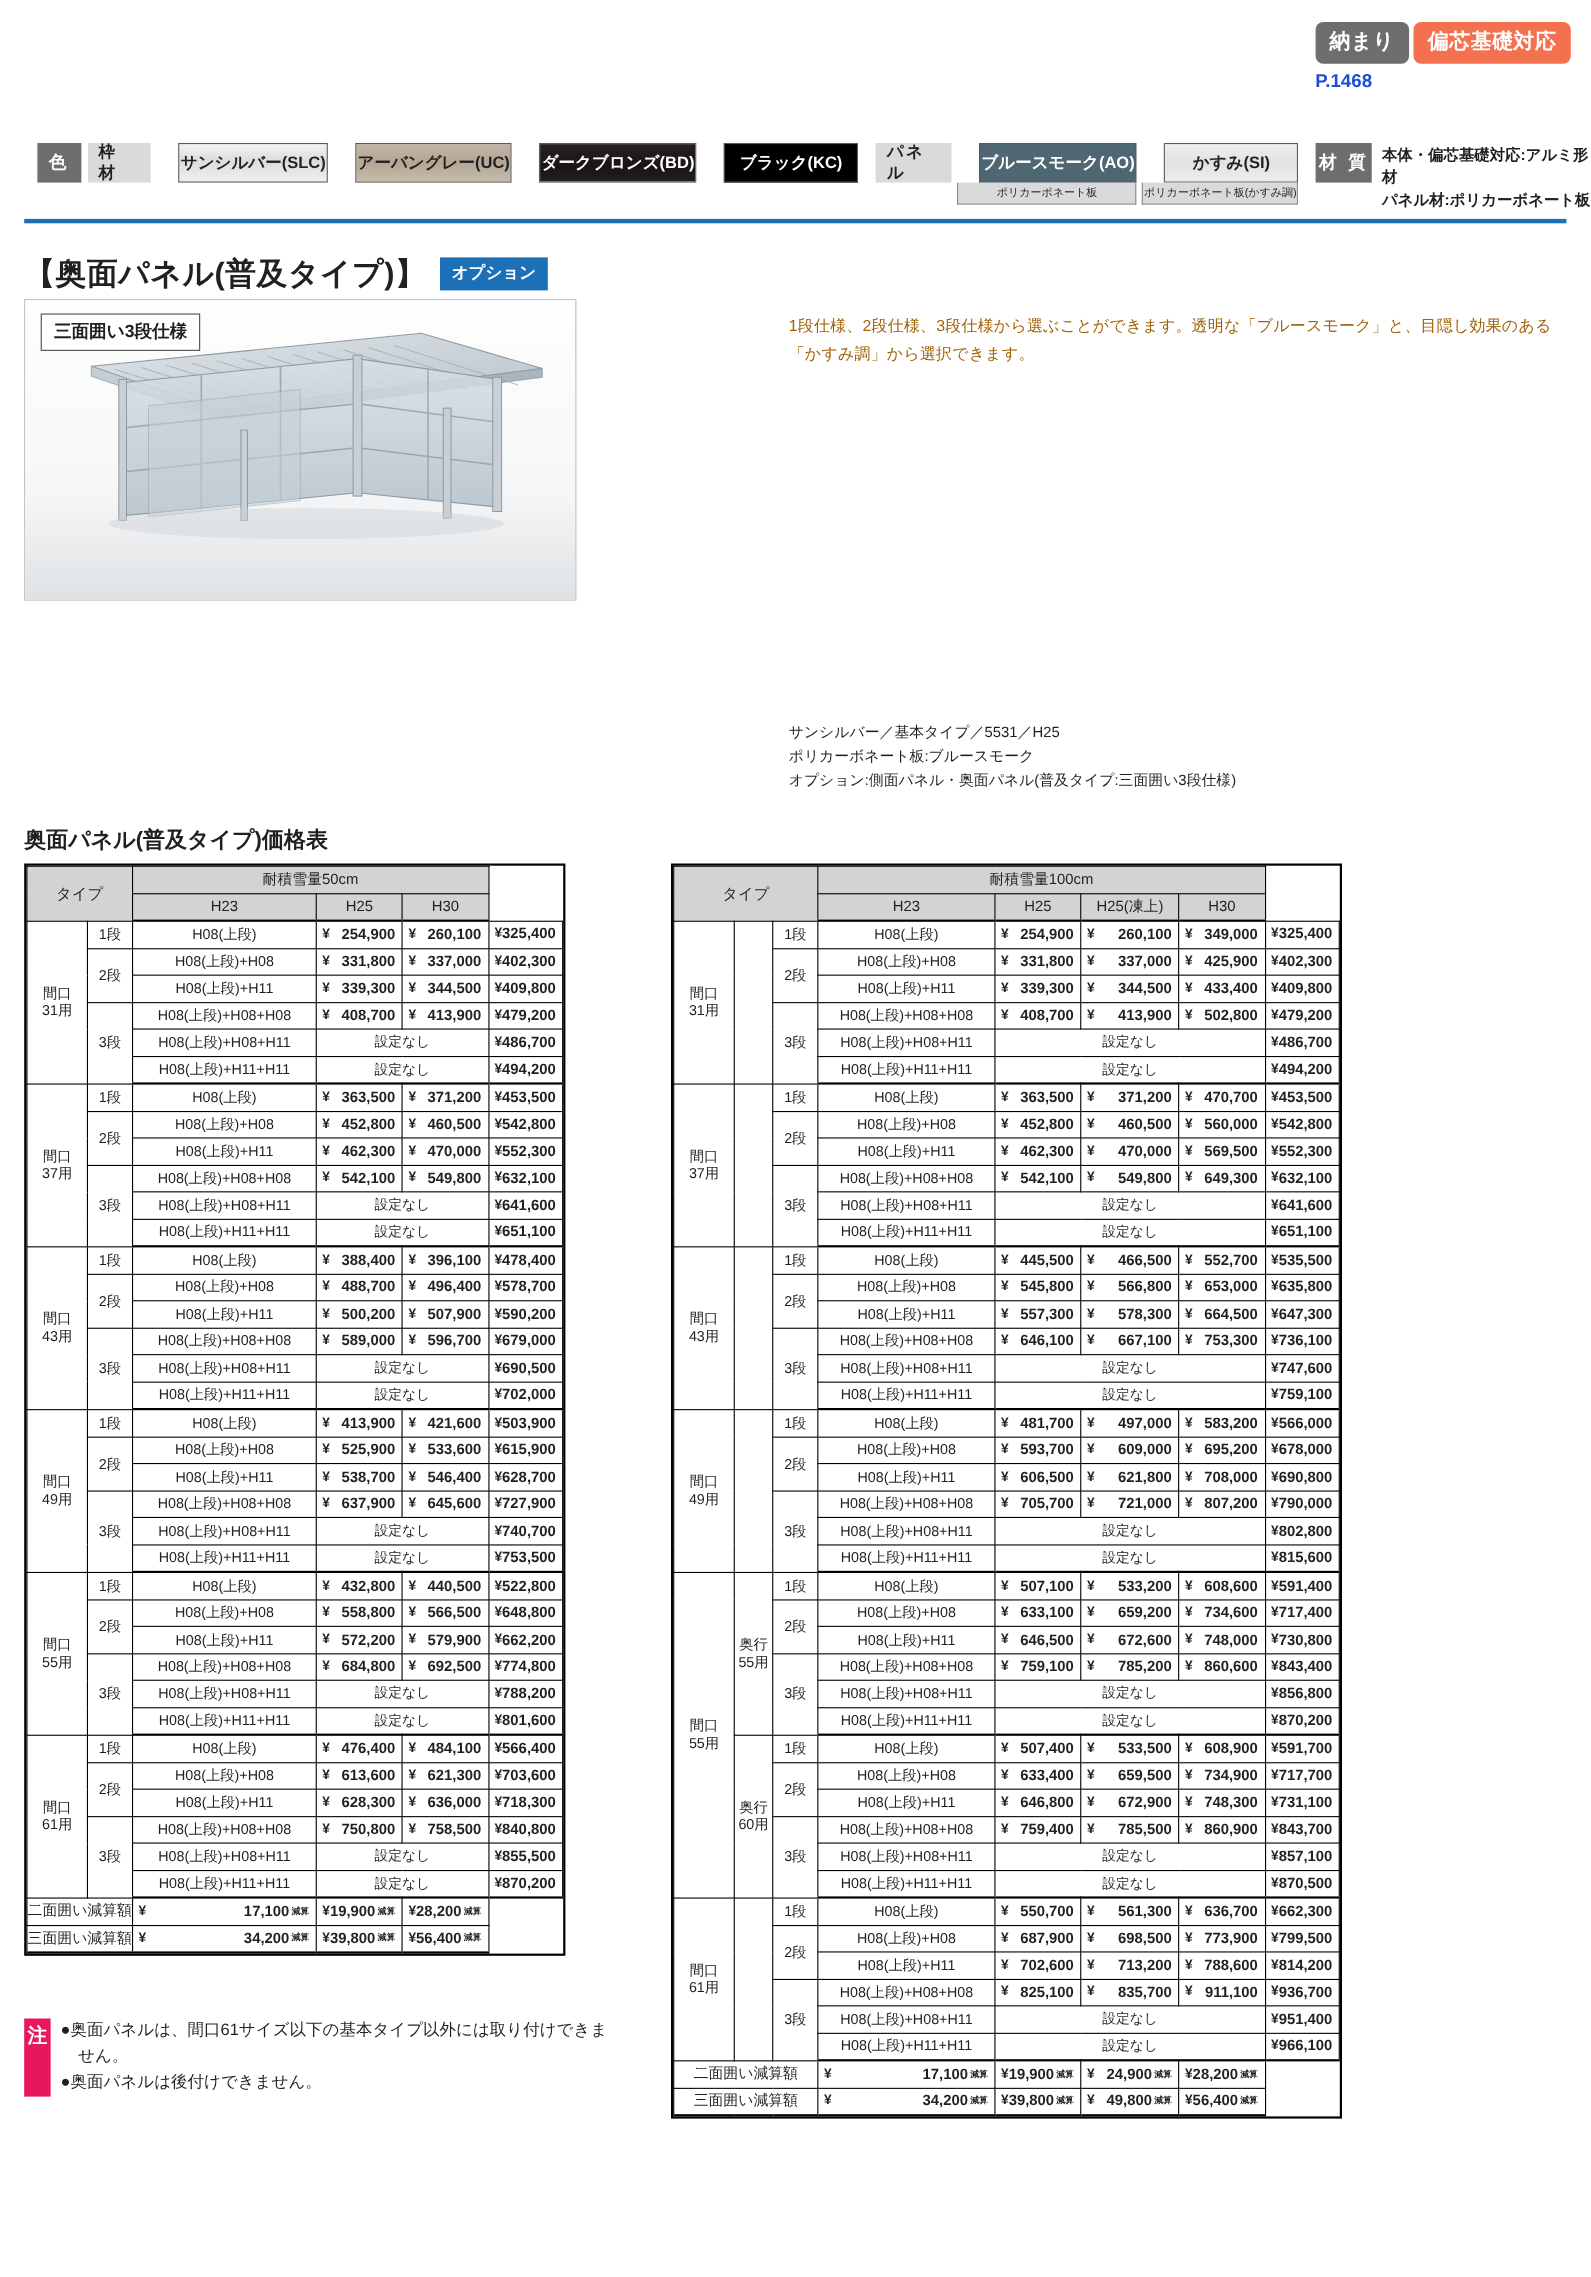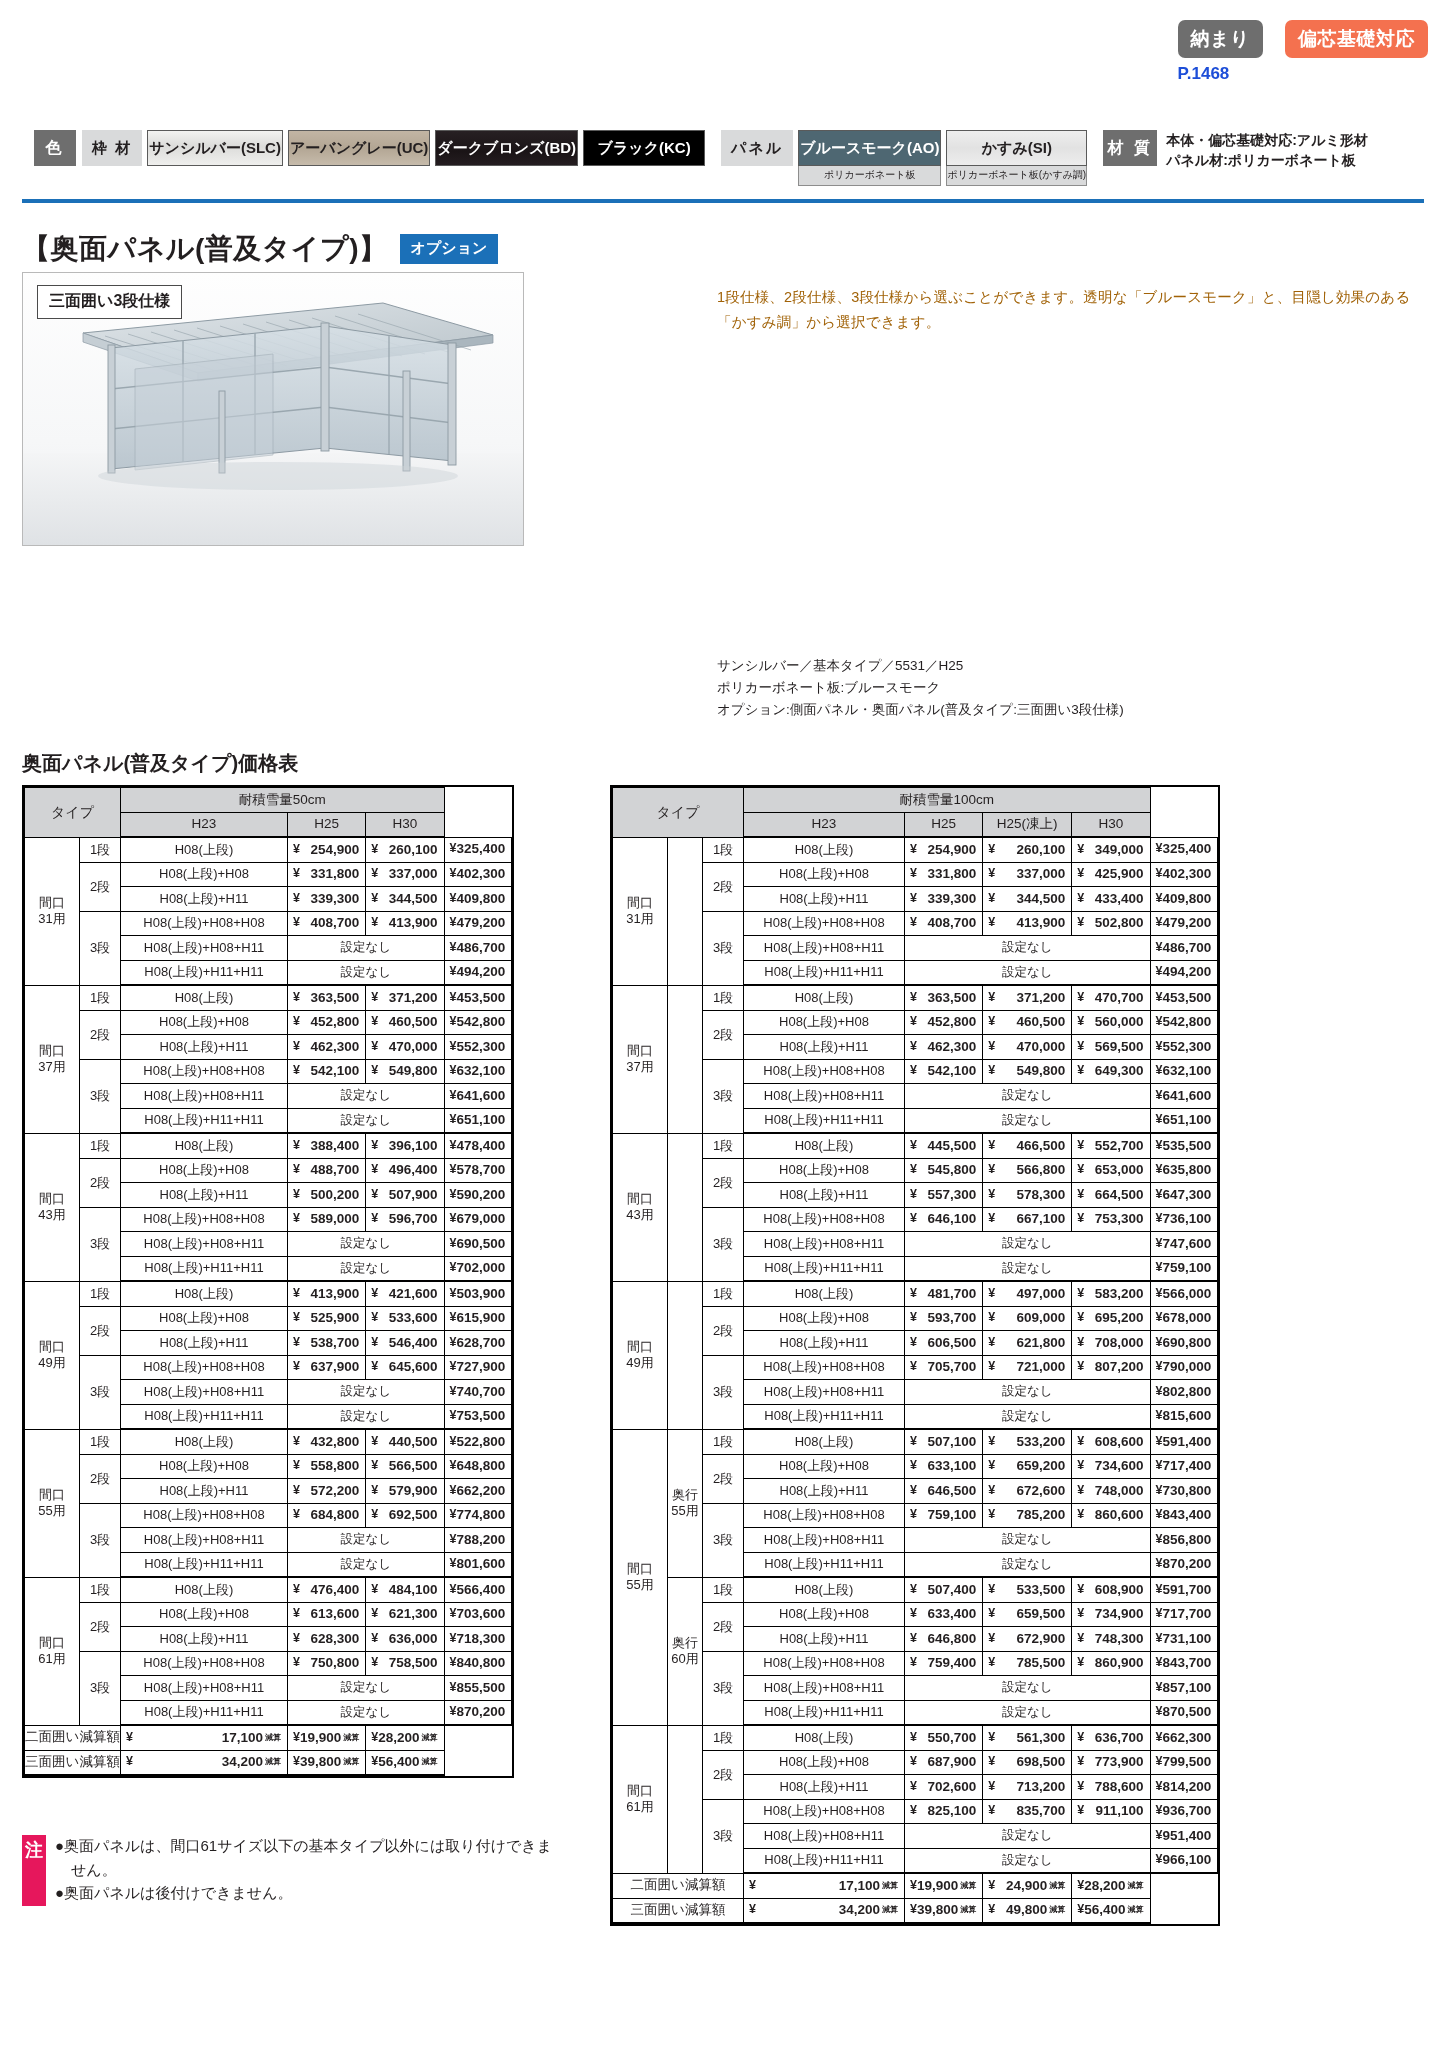--- a/index.html
+++ b/index.html
@@ -6,21 +6,21 @@
   body{
     width:1446px;height:2070px;
     background:#ffffff;
     font-family:"Liberation Sans","DejaVu Sans",sans-serif;
     color:#231f20;
     position:relative;
     overflow:hidden;
   }
   
   .topbadges{position:absolute;right:18px;top:20px;text-align:left;}
-  .badge-row{display:flex;gap:22px;}
+  .badge-row{display:flex;gap:4px;}
   .badge{
     border-radius:7px;color:#fff;font-weight:bold;font-size:19px;
     padding:9px 13px 10px;line-height:1;letter-spacing:.5px;
   }
   .badge.gray{background:#6e6e6e;}
   .badge.orange{background:#f4714f;}
   .pageno{font-size:17px;font-weight:bold;margin-top:6px;color:#1d4ed8;}
 
   
   .colorstrip{position:absolute;left:34px;top:130px;display:flex;align-items:flex-start;}
@@ -32,21 +32,21 @@
   .cs-lbl.wide{width:54px;}
   .cs-sub{
     background:#d9dadb;color:#231f20;font-size:15px;font-weight:bold;
     height:36px;display:flex;align-items:center;justify-content:center;
     padding:0 10px;letter-spacing:2px;
   }
   .swcol{display:flex;flex-direction:column;margin-left:5px;}
   .sw{
     height:34px;min-width:118px;border:1px solid #5a5a5a;
     display:flex;align-items:center;justify-content:center;
-    font-size:15px;font-weight:bold;padding:0 1px;white-space:nowrap;
+    font-size:15px;font-weight:bold;padding:0 1px;white-space:nowrap;margin-left:20px;
   }
   .sw.slc{background:linear-gradient(180deg,#f3f3f1 0%,#dcdcda 45%,#efefed 100%);color:#231f20;}
   .sw.uc{background:linear-gradient(180deg,#c2b5a4 0%,#b3a694 50%,#c6bbab 100%);color:#231f20;}
   .sw.bd{background:linear-gradient(180deg,#272023 0%,#1a1416 60%,#241d20 100%);color:#fff;}
   .sw.kc{background:#000;color:#fff;}
   .sw.ao{background:#4e6772;color:#fff;}
   .sw.si{background:linear-gradient(180deg,#eeeeee 0%,#e2e2e2 50%,#ededed 100%);color:#231f20;}
   .swnote{
     background:#d9dadb;border:1px solid #8d8d8d;border-top:none;
     font-size:10px;text-align:center;padding:2px 0 3px;color:#231f20;

